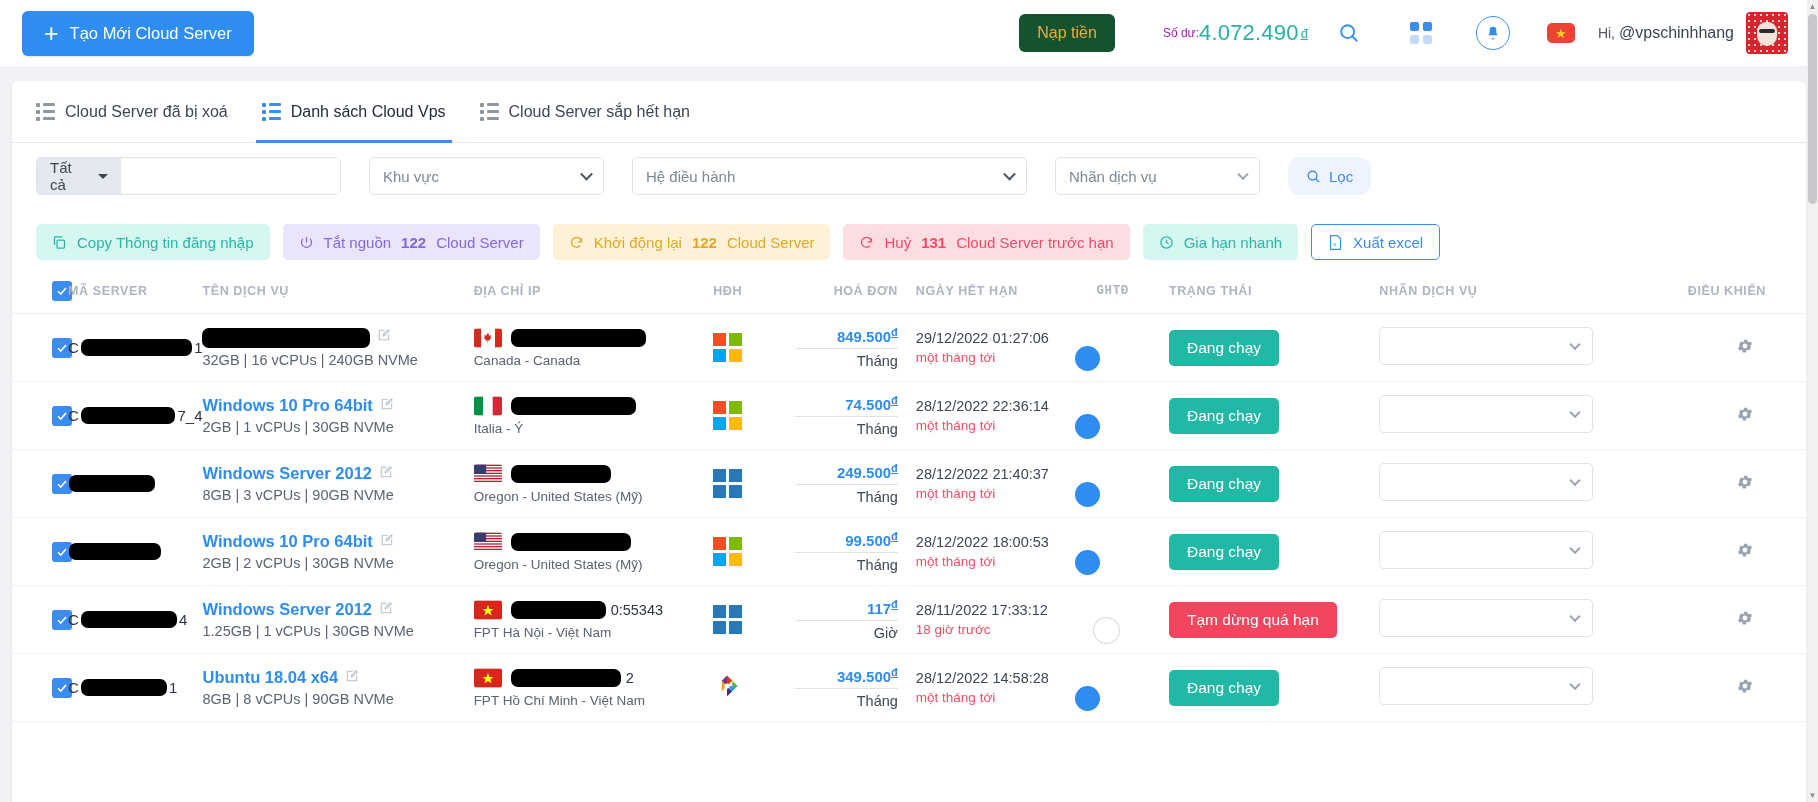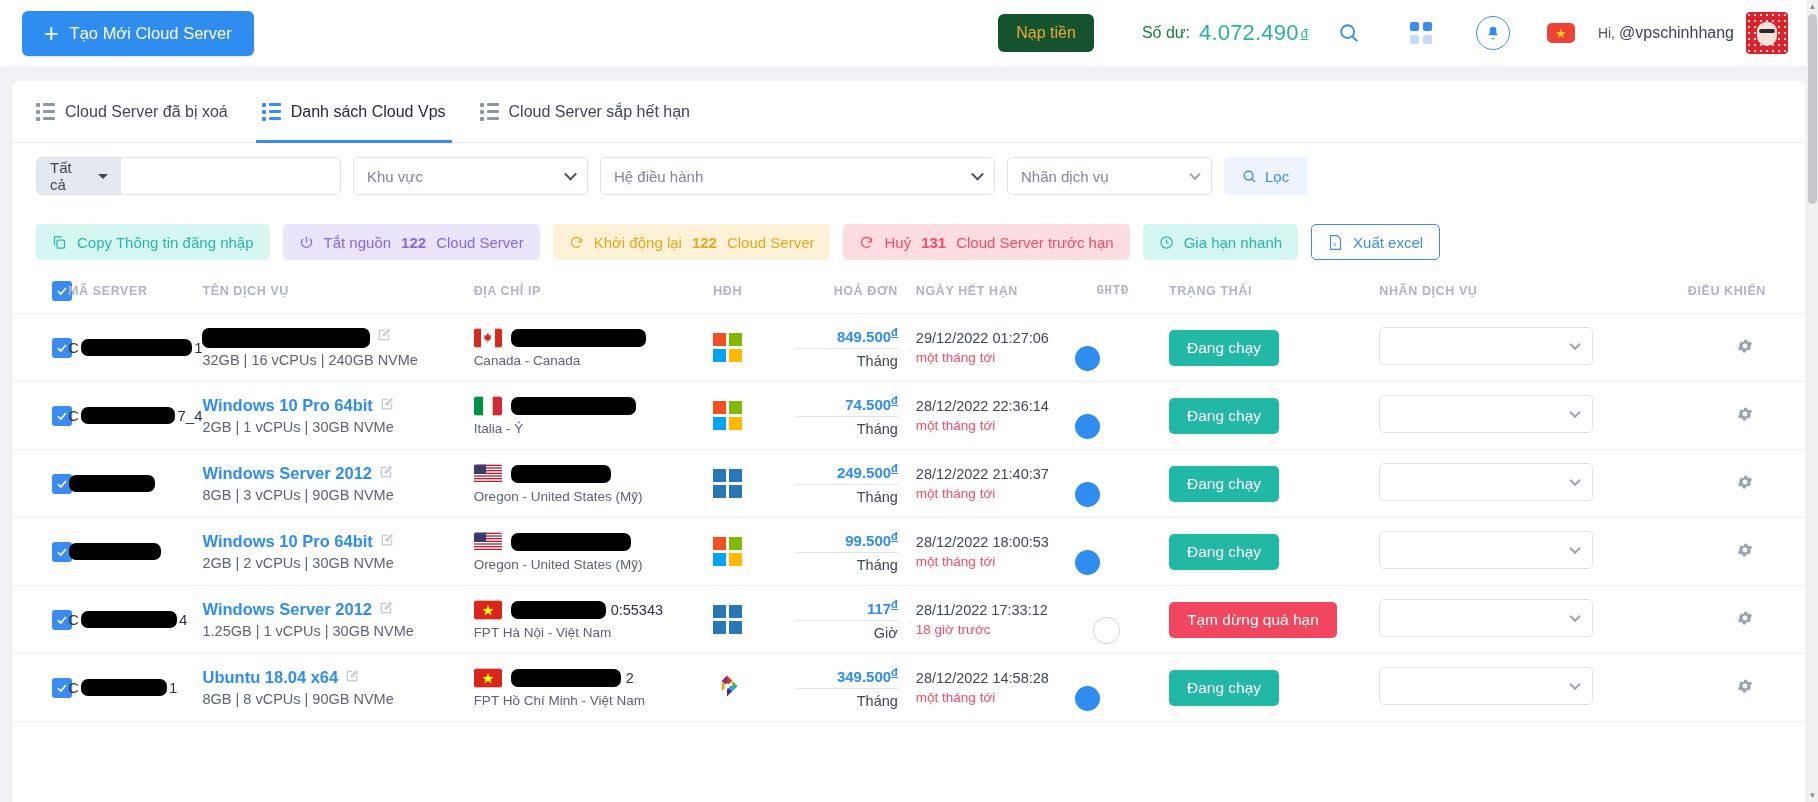--- a/index.html
+++ b/index.html
@@ -32,21 +32,21 @@
   .btn-create .plus { font-size: 25px; line-height: 1; font-weight: 300; }
   .topbar-spacer { flex: 1; }
   .topbar-right { display: flex; align-items: center; gap: 0; }
   .btn-topup {
     background: #14532d; color: #f0a93b;
     border: none; border-radius: 6px;
     height: 38px; padding: 0 18px;
     font-size: 16px; cursor: pointer;
     margin-right: 48px;
   }
-  .balance-label { color: #15803d; font-size: 16px; margin-right: 9px; }
+  .balance-label { color: #a21caf; font-size: 12px; }
   .balance-value { color: #27b1a5; font-size: 22px; letter-spacing: .2px; }
   .balance-cur { color: #27b1a5; font-size: 13px; vertical-align: super; margin-left: 2px; text-decoration: underline; }
   .icon-btn {
     width: 46px; height: 46px; display: flex; align-items: center; justify-content: center;
     cursor: pointer; background: none; border: none;
   }
   .search-glyph { width: 22px; height: 22px; display: block; }
   .grid-icon { display: grid; grid-template-columns: 9px 9px; grid-template-rows: 9px 9px; gap: 4px; }
   .grid-icon i { display: block; border-radius: 2px; }
   .grid-icon i:nth-child(1){ background:#3b8cf0; }
@@ -110,21 +110,21 @@
     content:""; position:absolute; left:-6px; right:-6px; bottom:0; height:3px; background:#3b8cf0;
   }
   .list-icon { display: inline-flex; flex-direction: column; gap: 3px; }
   .list-icon span { display: flex; align-items: center; gap: 3px; }
   .list-icon b { display:block; width:4px; height:4px; border-radius:1px; background:#8d96a3; }
   .list-icon u { display:block; width:12px; height:3px; border-radius:1px; background:#8d96a3; }
   .tab.active .list-icon b, .tab.active .list-icon u { background:#3b8cf0; }
 
   
   .filters {
-    display: flex; align-items: flex-start; gap: 12px;
+    display: flex; align-items: flex-start; gap: 28px;
     padding: 14px 24px 16px 24px;
   }
   .search-group {
     display: flex; align-items: stretch; width: 305px; height: 38px;
     border: 1px solid #dfe3e8; border-radius: 5px; overflow: hidden; background:#fff;
   }
   .search-group .prefix {
     display:flex; align-items:center; gap:7px;
     background:#e4e8ef; color:#3d4754; font-size:15px; padding: 0 13px; cursor:pointer;
   }
@@ -139,21 +139,21 @@
     position:absolute; right:12px; top:50%; width:9px; height:9px;
     border-right:2px solid #4a5260; border-bottom:2px solid #4a5260;
     transform: translateY(-70%) rotate(45deg);
   }
   .sel.region { width: 235px; }
   .sel.os { width: 395px; }
   .sel.tag { width: 205px; }
   .sel.tag .chev { border-color:#9aa3b0; width:8px;height:8px; }
   .btn-filter {
     height:38px; display:flex; align-items:center; gap:8px;
-    padding:0 18px; background:#eef4fd; color:#3b8cf0; border:none; border-radius:4px;
+    padding:0 18px; background:#eef4fd; color:#3b8cf0; border:none; border-radius:13px;
     font-size:15px; cursor:pointer;
   }
 
   
   .actions { display:flex; align-items:center; gap:13px; padding: 13px 24px 0 24px; }
   .pill {
     display:flex; align-items:center; gap:10px;
     height:36px; padding:0 16px; border-radius:5px; font-size:15px; cursor:pointer; border:none;
     white-space: nowrap;
   }

